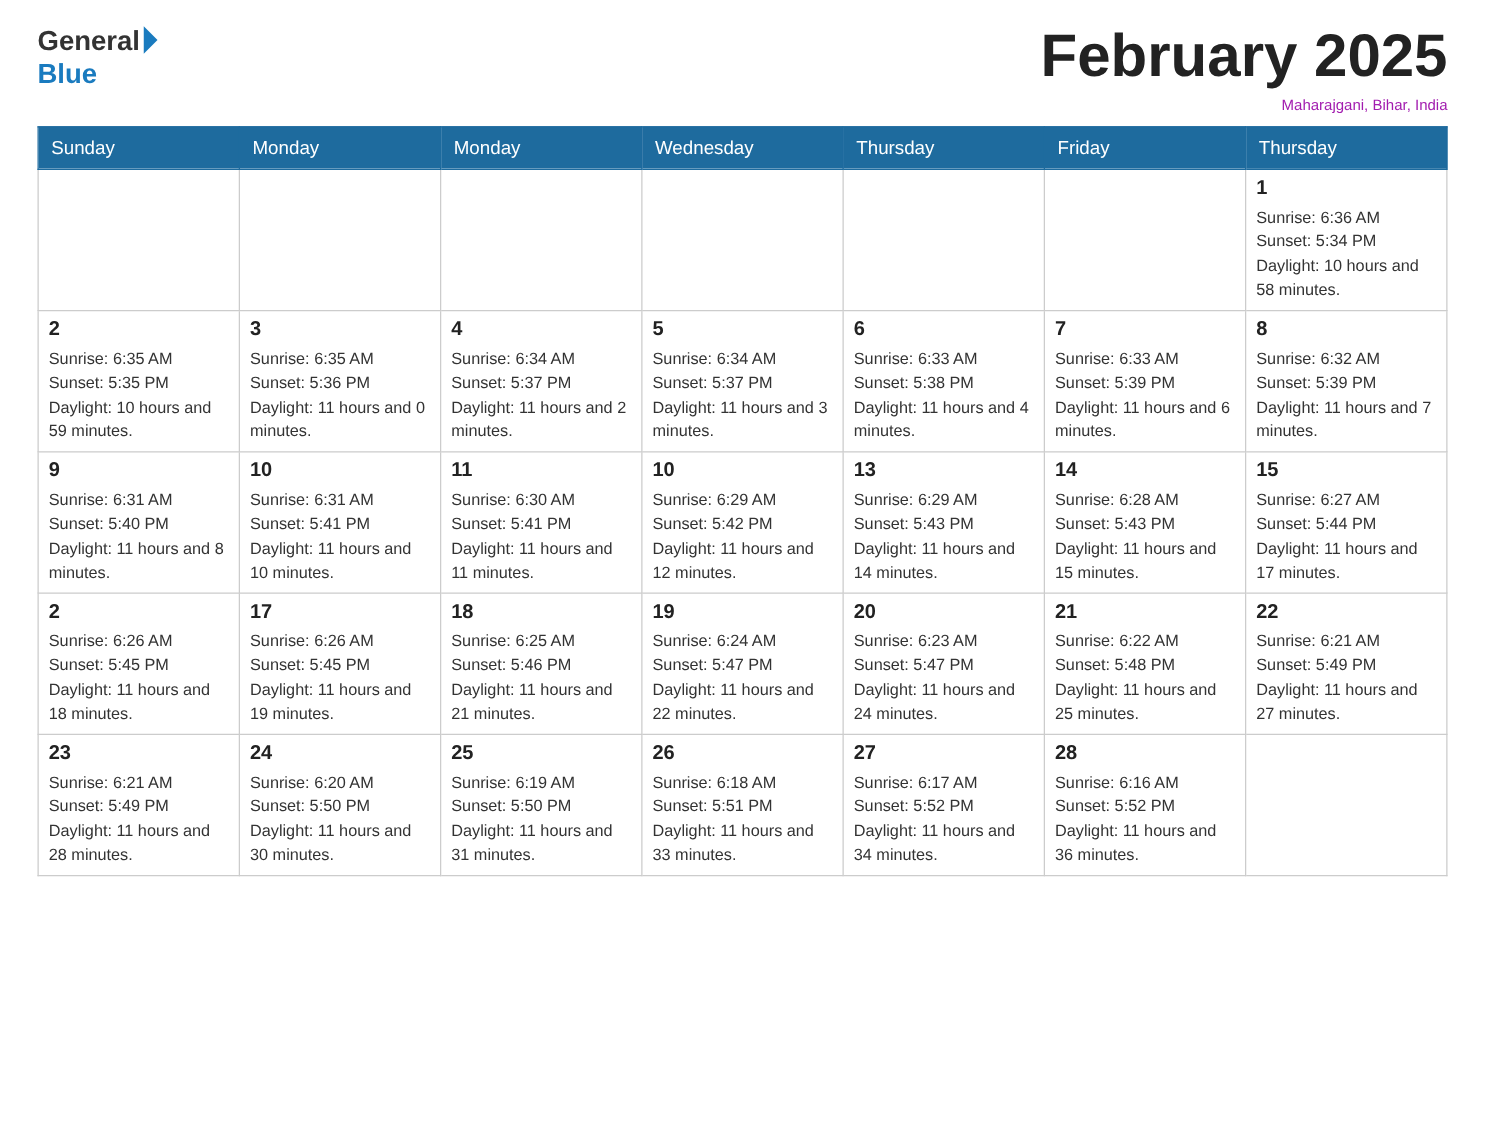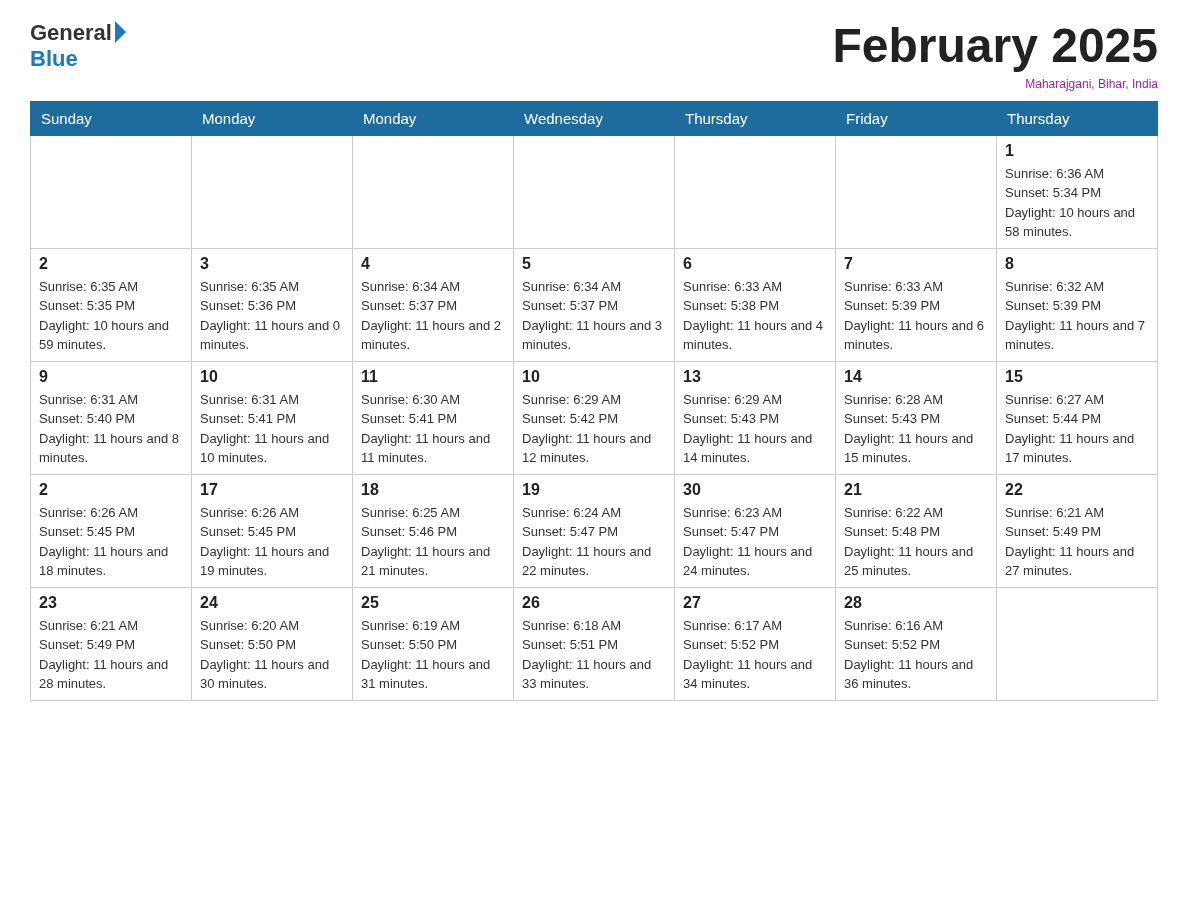--- a/index.html
+++ b/index.html
@@ -212,21 +212,21 @@
         </td>
         <td>
           <div class="day-number">18</div>
           <div class="day-info">Sunrise: 6:25 AM<br>Sunset: 5:46 PM<br>Daylight: 11 hours and 21 minutes.</div>
         </td>
         <td>
           <div class="day-number">19</div>
           <div class="day-info">Sunrise: 6:24 AM<br>Sunset: 5:47 PM<br>Daylight: 11 hours and 22 minutes.</div>
         </td>
         <td>
-          <div class="day-number">30</div>
+          <div class="day-number">20</div>
           <div class="day-info">Sunrise: 6:23 AM<br>Sunset: 5:47 PM<br>Daylight: 11 hours and 24 minutes.</div>
         </td>
         <td>
           <div class="day-number">21</div>
           <div class="day-info">Sunrise: 6:22 AM<br>Sunset: 5:48 PM<br>Daylight: 11 hours and 25 minutes.</div>
         </td>
         <td>
           <div class="day-number">22</div>
           <div class="day-info">Sunrise: 6:21 AM<br>Sunset: 5:49 PM<br>Daylight: 11 hours and 27 minutes.</div>
         </td>

